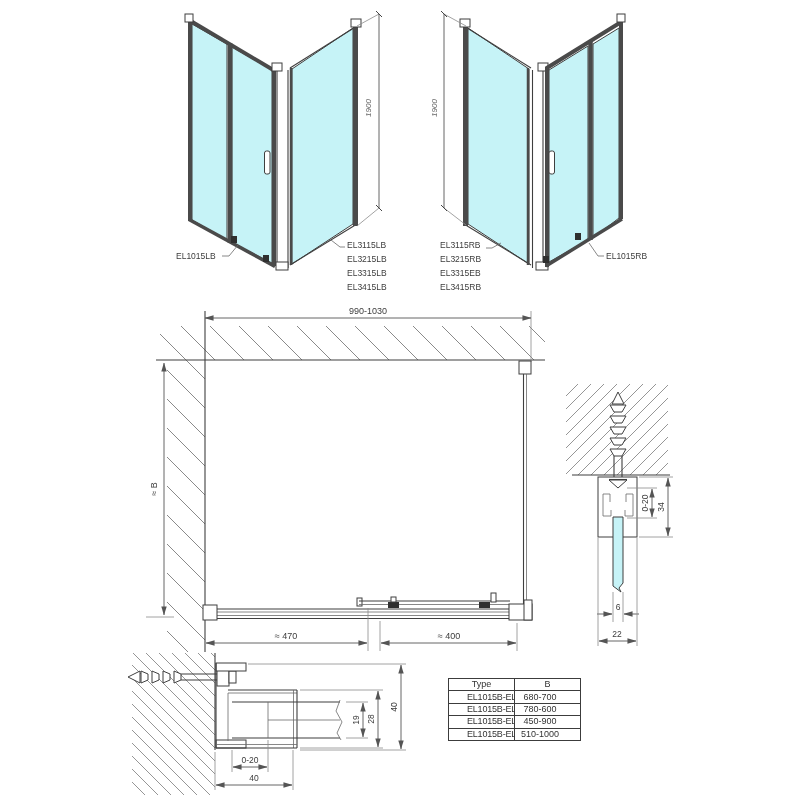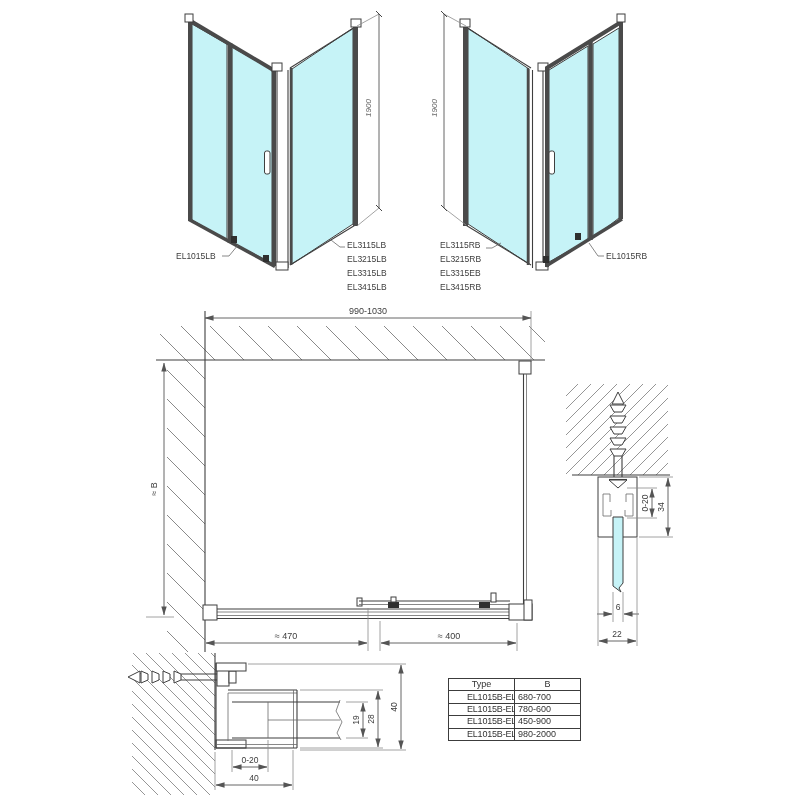--- a/index.html
+++ b/index.html
@@ -15,21 +15,21 @@
   .ext{stroke:#8c8c8c;stroke-width:0.8;fill:none;}
   .glass{fill:#c6f3f7;stroke:#3f3f3f;stroke-width:1;}
   .wfill{fill:#fff;stroke:#3f3f3f;stroke-width:1;}
   .dk{fill:#2f2f2f;stroke:none;}
   .spec-table{position:absolute;left:448px;top:678px;width:133px;}
   .spec-table table{border-collapse:collapse;width:100%;table-layout:fixed;}
   .spec-table th,.spec-table td{border:1px solid #3c3c3c;font-size:9px;color:#333;
      height:11.4px;line-height:1;padding:0 18px;white-space:nowrap;overflow:hidden;font-weight:normal;}
   .spec-table th{text-align:center;}
   .spec-table td:first-child{width:80px;letter-spacing:-0.2px;}
-  .spec-table td:last-child{padding-left:3px;}
+  .spec-table td:last-child{padding-left:3px;text-align:center;}
 </style>
 </head>
 <body>
 
 <div class="stage">
 
 <svg width="800" height="800" viewBox="0 0 800 800">
   <defs>
     <pattern id="h29b" patternUnits="userSpaceOnUse" width="29" height="29">
       <path d="M-8,21 L8,37 M0,0 L29,29 M21,-8 L37,8" stroke="#8a8a8a" stroke-width="1" fill="none"></path>
@@ -300,19 +300,19 @@
       <tr>
         <td>EL1015B-EL3215B</td>
         <td>780-600</td>
       </tr>
       <tr>
         <td>EL1015B-EL3315B</td>
         <td>450-900</td>
       </tr>
       <tr>
         <td>EL1015B-EL3415B</td>
-        <td>980-2000</td>
+        <td>510-1000</td>
       </tr>
     </tbody>
   </table>
 </div>
 
 </div>
 
 </body></html>

